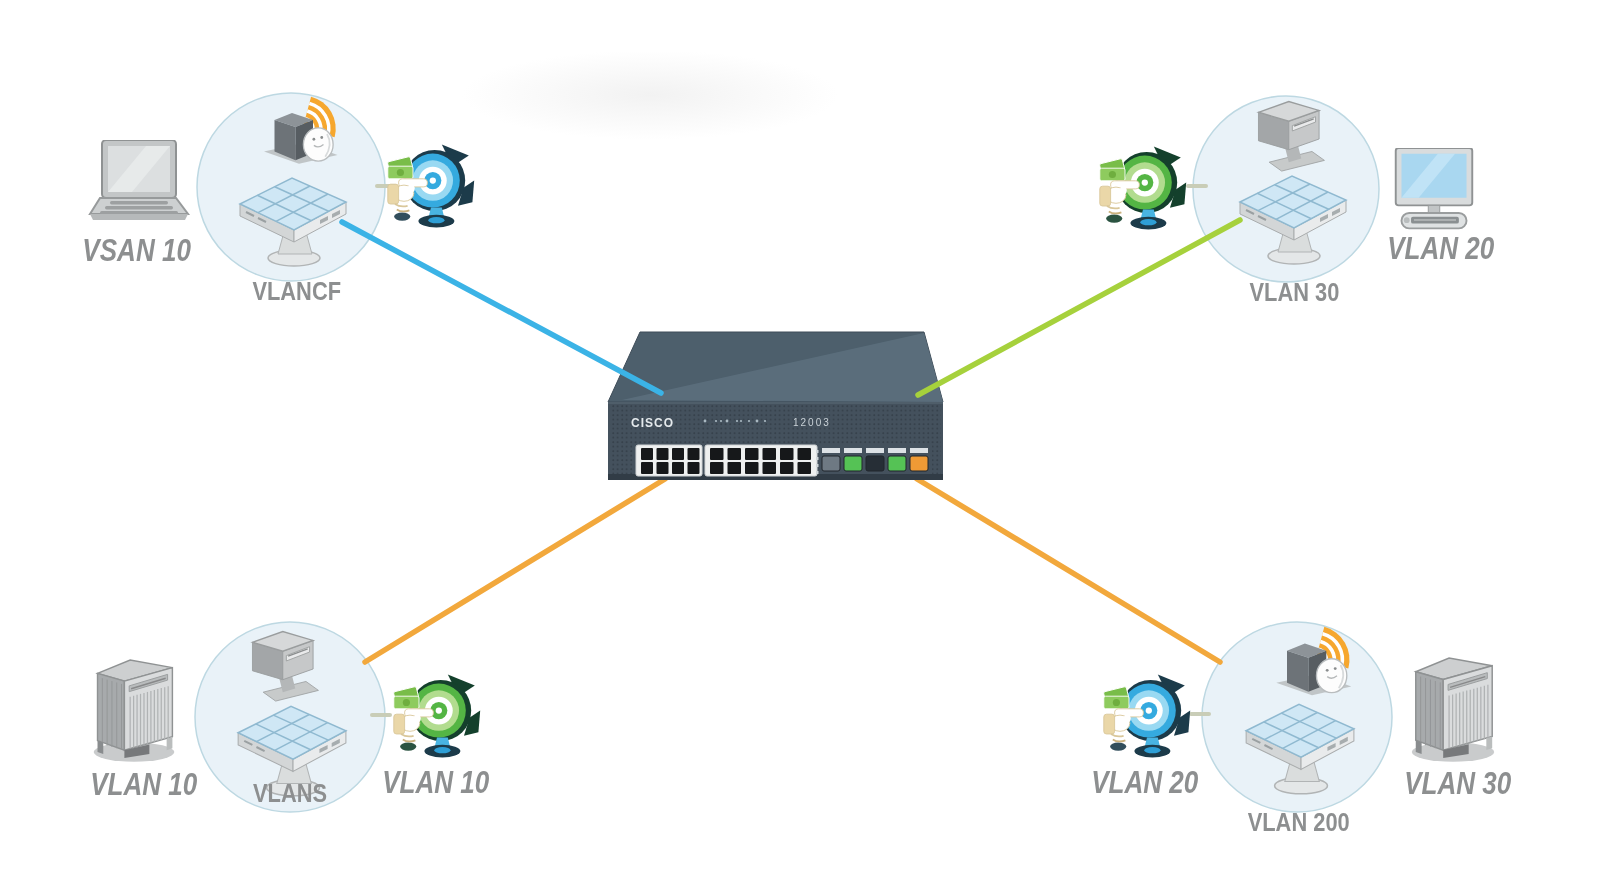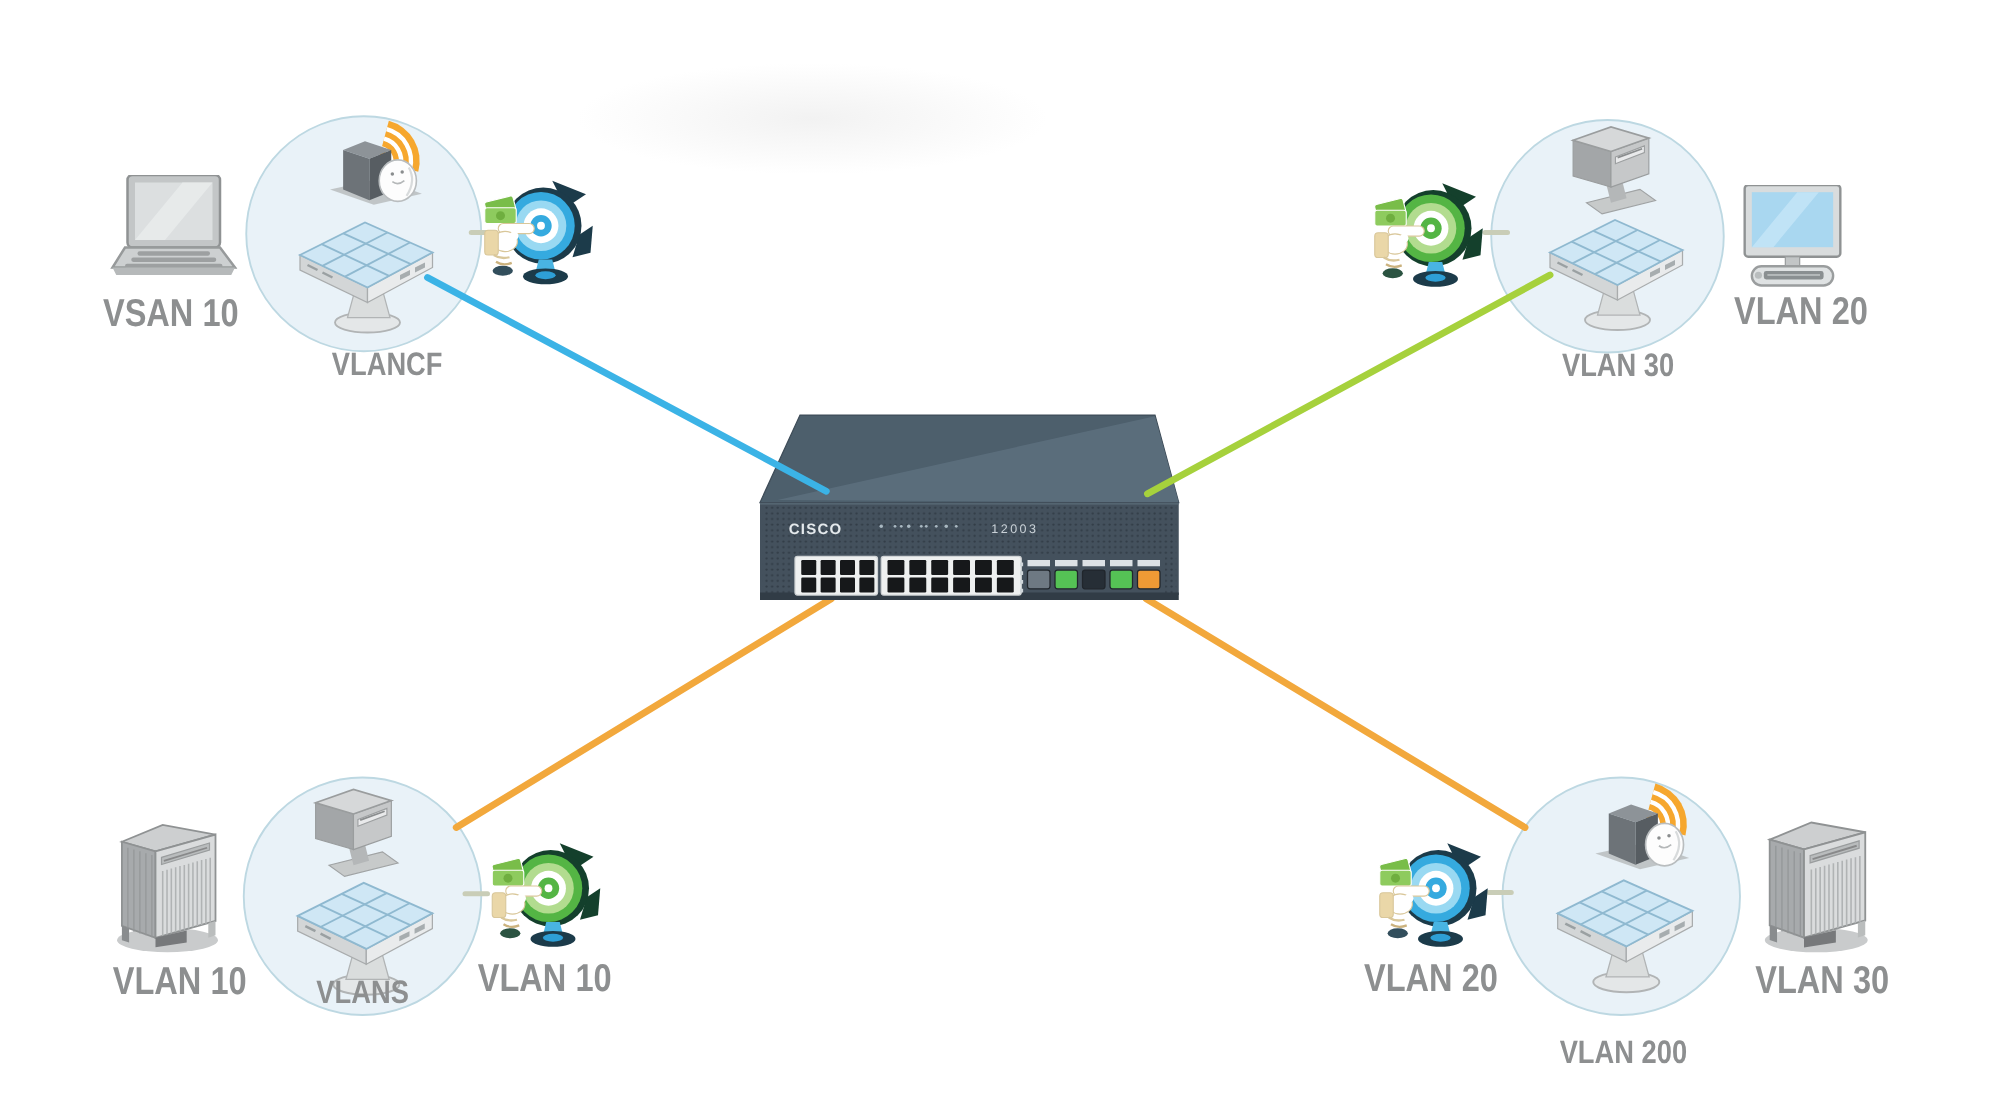--- a/index.html
+++ b/index.html
@@ -3,21 +3,21 @@
 <meta charset="utf-8">
 <style>
   html,body{margin:0;padding:0;background:#ffffff;}
   .canvas{position:relative;width:1600px;height:896px;background:#ffffff;overflow:hidden;
           font-family:"Liberation Sans",sans-serif;}
   .bg-blob{position:absolute;left:460px;top:50px;width:380px;height:90px;
            background:radial-gradient(ellipse at center,#f2f2f2 0%,rgba(242,242,242,0) 70%);}
   svg.diagram{position:absolute;left:0;top:0;}
   .lbl{position:absolute;width:220px;text-align:center;font-weight:bold;color:#8d8f90;line-height:1;}
   .lbl>span{display:inline-block;transform:scaleX(.84);white-space:nowrap;}
-  .lbl-lg{font-size:31px;}
+  .lbl-lg{font-size:31px;font-style:italic;}
   .lbl-md{font-size:26px;}
   .target-blue{--a:#35aadf;--b:#99d9f2;--fin:#1c3b4a;}
   .target-green{--a:#54b544;--b:#b2dc8f;--fin:#14402c;}
 </style>
 </head>
 <body>
 
 <div class="canvas">
   <div class="bg-blob"></div>
 
@@ -259,22 +259,22 @@
     <use href="#sym-wifibox" x="1262" y="620" width="100" height="90"></use>
     <use href="#sym-ap" x="1238" y="696" width="122" height="100"></use>
 
     <use href="#sym-target" class="target-blue" x="386" y="140" width="90" height="92"></use>
     <use href="#sym-target" class="target-green" x="1098" y="142" width="90" height="92"></use>
     <use href="#sym-target" class="target-green" x="392" y="670" width="90" height="92"></use>
     <use href="#sym-target" class="target-blue" x="1102" y="670" width="90" height="92"></use>
   </svg>
 
   <div class="lbl lbl-lg" style="left:27px;top:235px"><span>VSAN 10</span></div>
-  <div class="lbl lbl-md" style="left:200px;top:278px"><span>VLANCF</span></div>
+  <div class="lbl lbl-md" style="left:187px;top:278px"><span>VLANCF</span></div>
   <div class="lbl lbl-md" style="left:1184px;top:279px"><span>VLAN 30</span></div>
   <div class="lbl lbl-lg" style="left:1331px;top:233px"><span>VLAN 20</span></div>
   <div class="lbl lbl-lg" style="left:34px;top:769px"><span>VLAN 10</span></div>
   <div class="lbl lbl-md" style="left:180px;top:780px"><span>VLANS</span></div>
   <div class="lbl lbl-lg" style="left:326px;top:767px"><span>VLAN 10</span></div>
   <div class="lbl lbl-lg" style="left:1035px;top:767px"><span>VLAN 20</span></div>
-  <div class="lbl lbl-md" style="left:1189px;top:828px"><span>VLAN 200</span></div>
+  <div class="lbl lbl-md" style="left:1189px;top:809px"><span>VLAN 200</span></div>
   <div class="lbl lbl-lg" style="left:1348px;top:768px"><span>VLAN 30</span></div>
 </div>
 
 </body></html>

